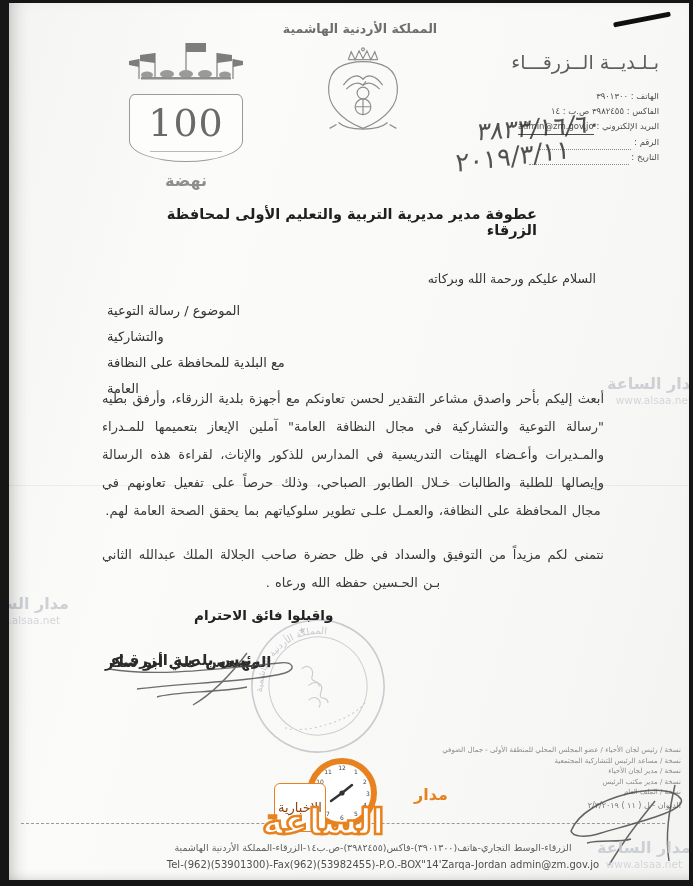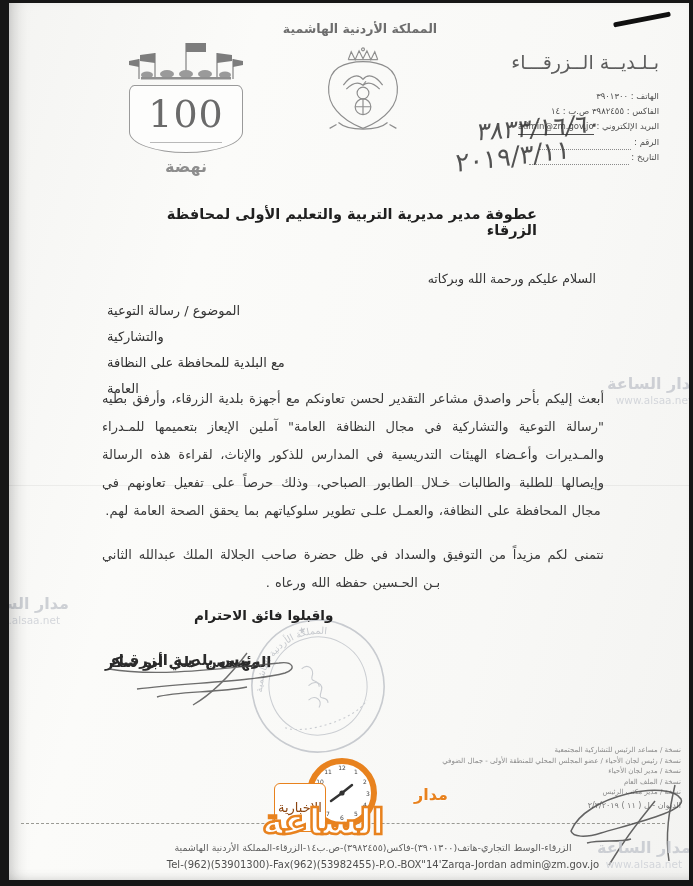--- a/index.html
+++ b/index.html
@@ -12,21 +12,21 @@
   #paper::after{content:"";position:absolute;inset:0;pointer-events:none;
     box-shadow:inset 14px 0 18px -12px rgba(0,0,0,.25), inset 0 -8px 14px -10px rgba(0,0,0,.2);}
   .abs{position:absolute;}
   .rtl{direction:rtl;unicode-bidi:embed;}
 
   
   .corner-dash{left:604px;top:14px;width:58px;height:5px;background:#101010;transform:rotate(-11deg);border-radius:2px;}
 
   
   .centennial{left:112px;top:34px;width:130px;text-align:center;}
-  .book{width:112px;height:66px;margin:0 auto;background:#fdfdfc;border:1.5px solid #9a9a9a;
+  .book{width:112px;height:66px;margin:9px auto;background:#fdfdfc;border:1.5px solid #9a9a9a;
     border-radius:6px 6px 55% 55% / 8px 8px 34% 34%;position:relative;}
   .book .num{font-family:"DejaVu Serif",serif;font-size:38px;color:#6a6a6a;line-height:56px;letter-spacing:1px;}
   .book .cap-line{position:absolute;left:18%;right:18%;bottom:9px;height:1px;background:#b9b9b9;}
   .nahda{font-size:16px;font-weight:bold;color:#8d8d8d;letter-spacing:2px;margin-top:4px;}
 
   
   .kingdom{left:268px;top:18px;width:166px;text-align:center;font-size:12.5px;font-weight:bold;color:#6e6e6e;}
   .coa{left:300px;top:42px;}
 
   
@@ -193,25 +193,25 @@
   <div class="abs signer-name rtl">المهندس علي أبو سكر</div>
   <svg class="abs sig-scribble" width="230" height="84" viewBox="0 0 230 84">
     <g stroke="#4a4a4a" stroke-width="1.4" fill="none" opacity=".8">
       <path d="M12,30 C60,38 120,30 182,24 C196,22 200,30 188,34 C160,42 90,44 40,50"></path>
       <path d="M150,14 C138,30 120,52 96,66"></path>
       <path d="M60,58 C80,52 120,54 150,48"></path>
     </g>
   </svg>
 
   <div class="abs cc rtl">
+    <div>نسخة / رئيس لجان الأحياء / عضو المجلس المحلي للمنطقة الأولى - جمال الضوفي</div>
     <div>نسخة / مساعد الرئيس للتشاركية المجتمعية</div>
-    <div>نسخة / رئيس لجان الأحياء / عضو المجلس المحلي للمنطقة الأولى - جمال الضوفي</div>
     <div>نسخة / مدير لجان الأحياء</div>
+    <div>نسخة / مدير مكتب الرئيس</div>
     <div>نسخة / الملف العام</div>
-    <div>نسخة / مدير مكتب الرئيس</div>
     <div class="diwan">الديوان - ل ( ١١ ) ٢/٣/٢٠١٩</div>
   </div>
 
   <div class="abs clock-logo">
     <svg width="72" height="72" viewBox="0 0 72 72" style="position:absolute;left:44px;top:0;">
       <circle cx="36" cy="36" r="32" fill="#fff" stroke="#e8821e" stroke-width="6"></circle>
       <g font-size="6" fill="#444" text-anchor="middle" font-family="DejaVu Sans, sans-serif">
         <text x="36" y="13">12</text>
           <text x="50" y="17">1</text>
           <text x="59" y="27">2</text>

